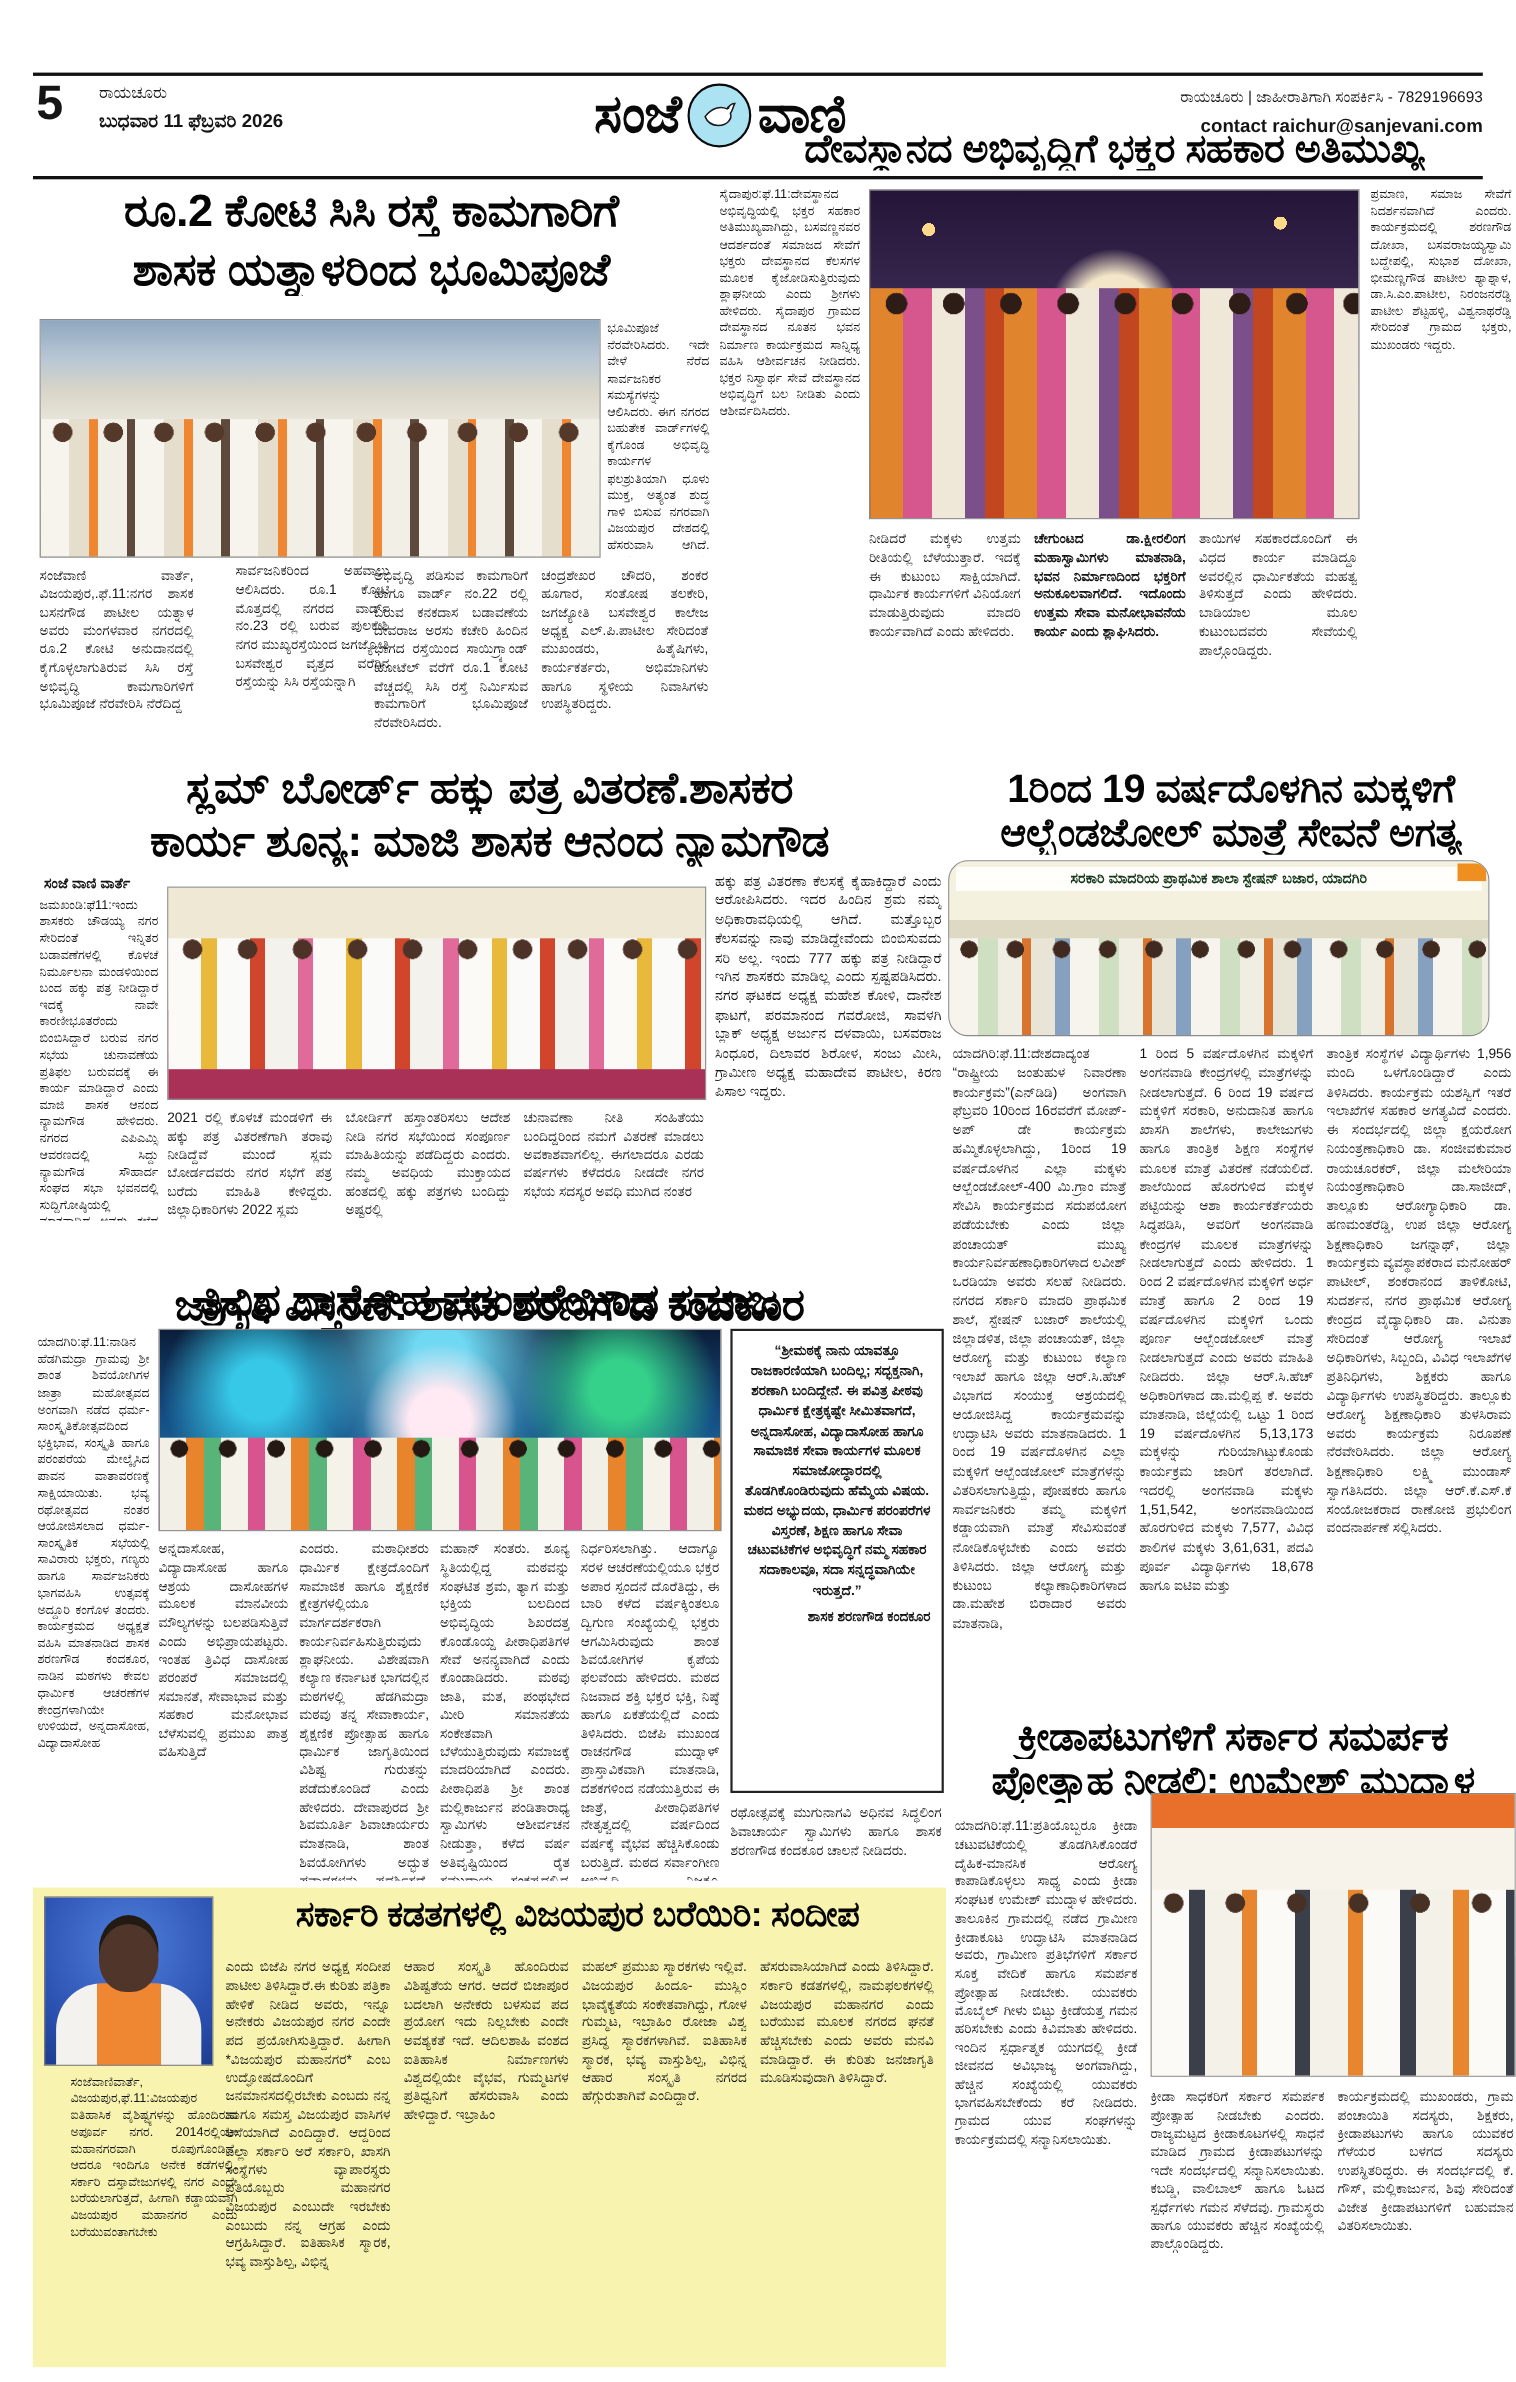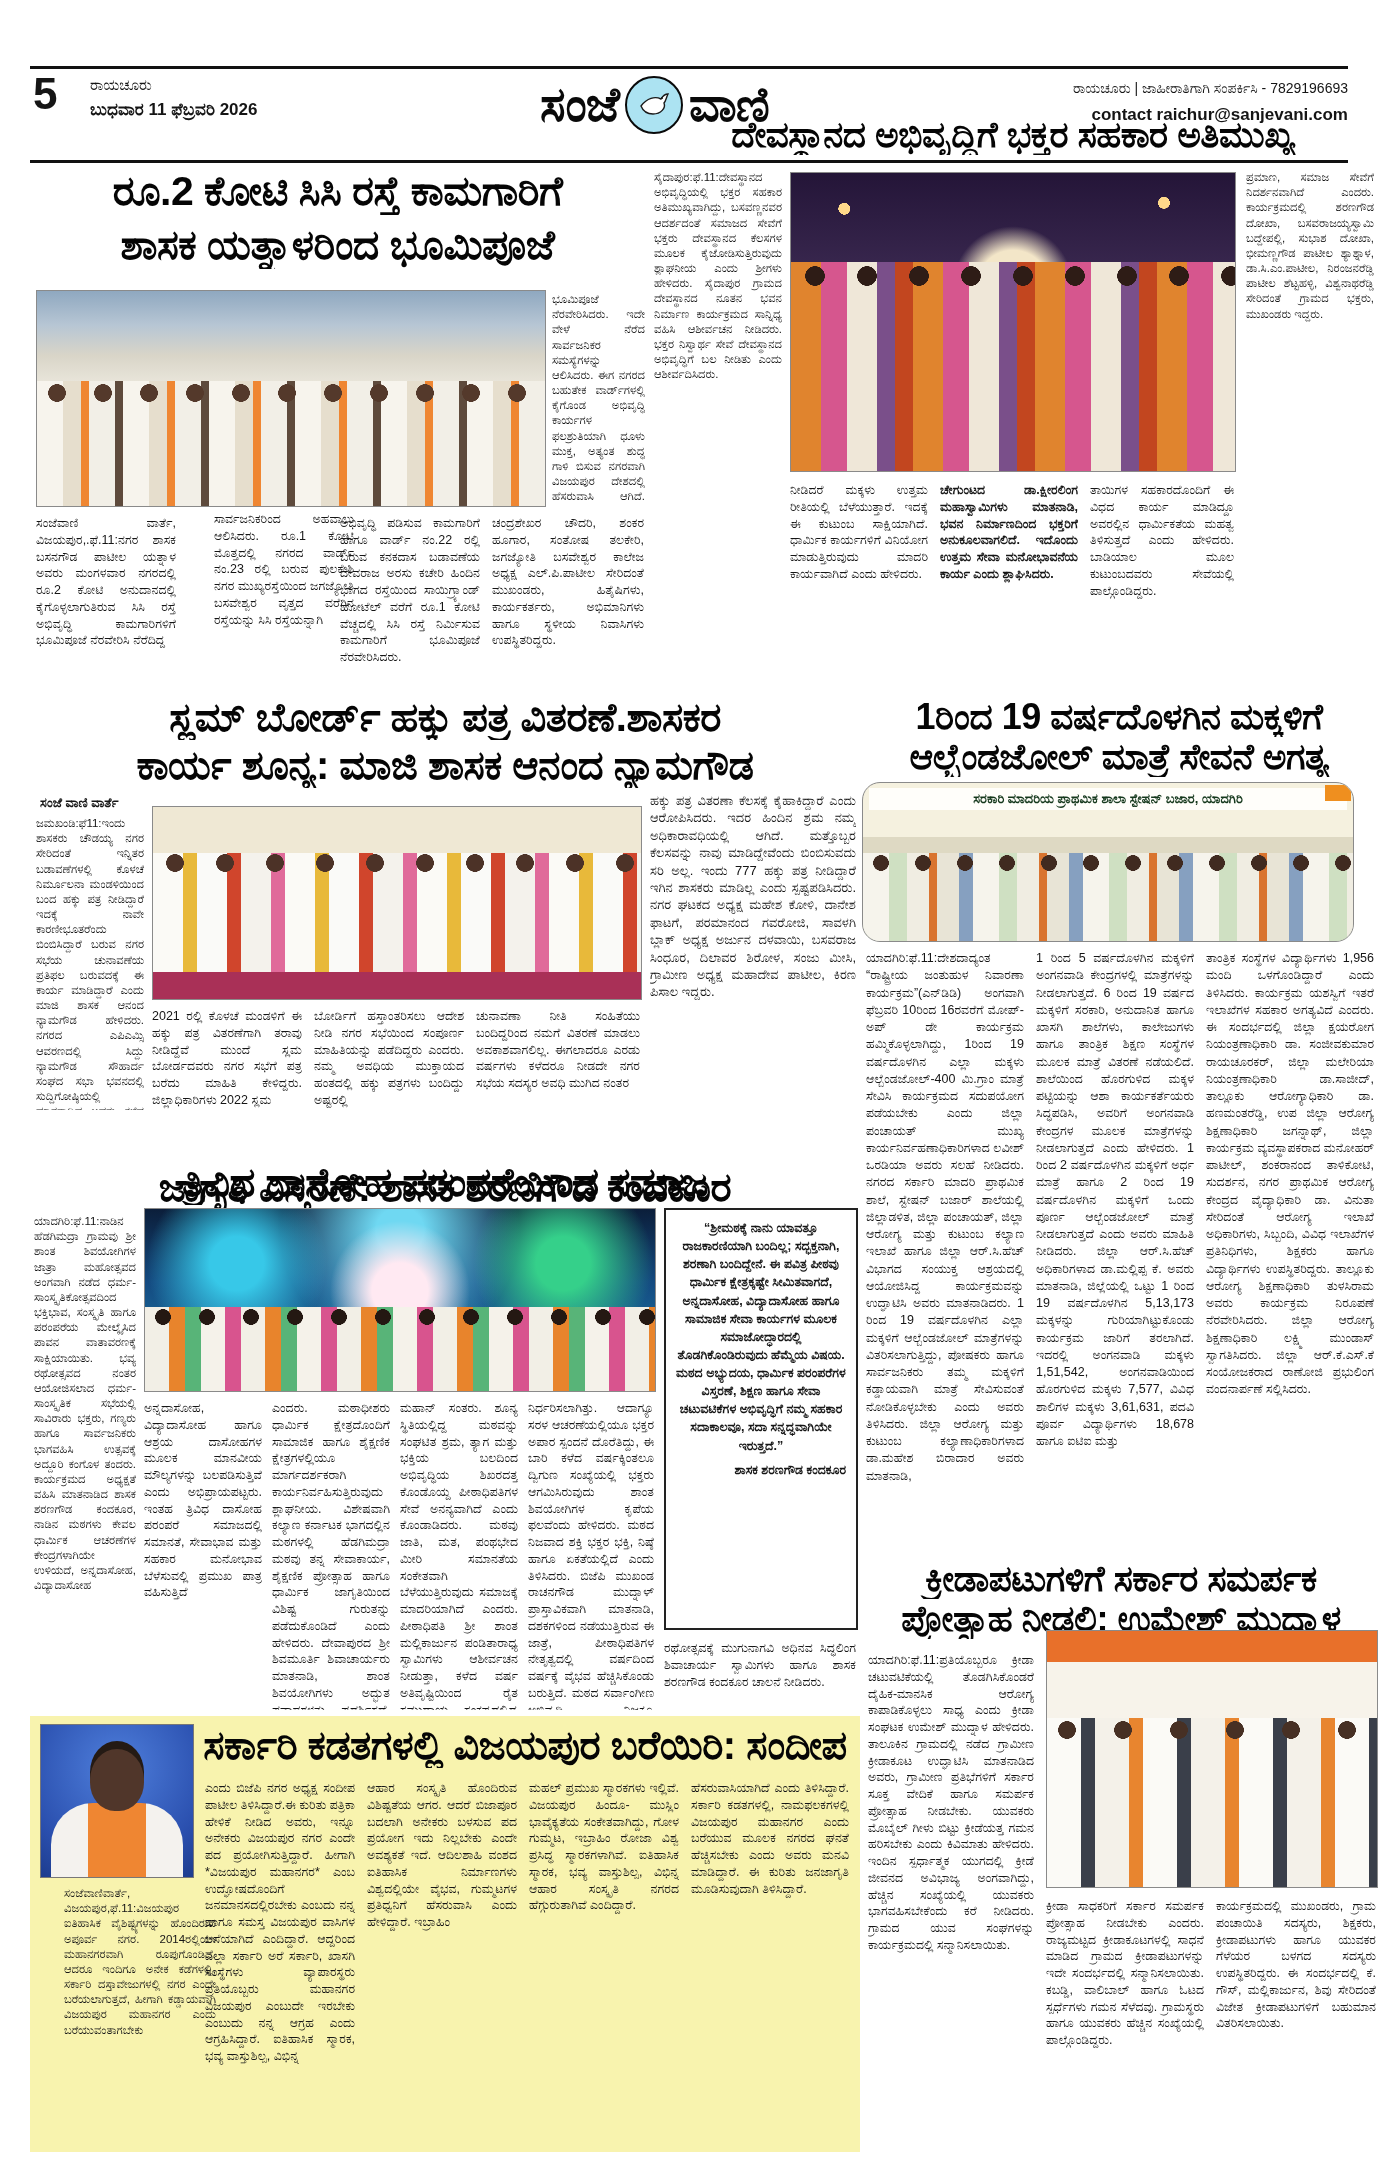--- a/index.html
+++ b/index.html
@@ -6,21 +6,21 @@
   body{width:1378px;height:2165px;background:#ffffff;position:relative;
        font-family:"Liberation Sans","DejaVu Sans",sans-serif;color:#151515;}
   .abs{position:absolute;}
   .rule{background:#111;}
   .col{font-size:12.5px;line-height:1.34;text-align:justify;overflow:hidden;word-break:break-word;}
   .col-s{font-size:11.5px;line-height:1.32;text-align:justify;overflow:hidden;word-break:break-word;}
   .hl{font-weight:bold;color:#050505;text-align:center;letter-spacing:-0.5px;line-height:1.15;white-space:nowrap;overflow:hidden;}
   .h40{font-size:40px;}
   .h41{font-size:41px;}
   .h29{font-size:36px;}
-  .h36{font-size:40px;}
+  .h36{font-size:32px;}
   .byline{font-weight:bold;font-size:13px;}
   .ph{position:absolute;border:1px solid #8a8a8a;overflow:hidden;}
   .ph::before{content:"";position:absolute;left:0;right:0;bottom:0;height:58%;}
   
   .ph-a{background:linear-gradient(180deg,#8fa8c0 0%,#b7c6d4 16%,#d9d5c8 30%,#efece2 48%,#bdb6a8 80%,#938c7c 100%);}
   .ph-a::before{background:
      radial-gradient(circle 9px at 20px 12px,#54392b 96%,transparent 100%) repeat-x,
      repeating-linear-gradient(90deg,#f7f4ed 0 26px,#e6decd 26px 44px,#ef8632 44px 52px,#f2efe7 52px 78px,#5e4a3c 78px 86px);
      background-size:46px 100%,auto;}
   

